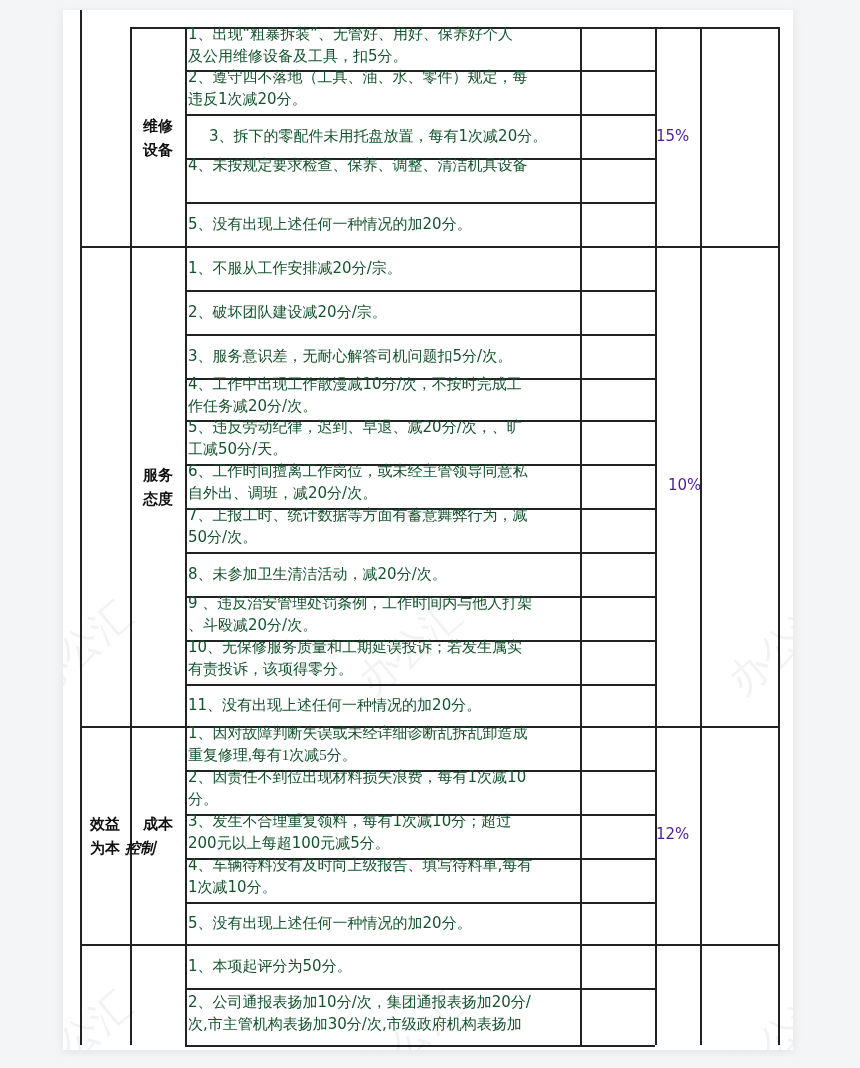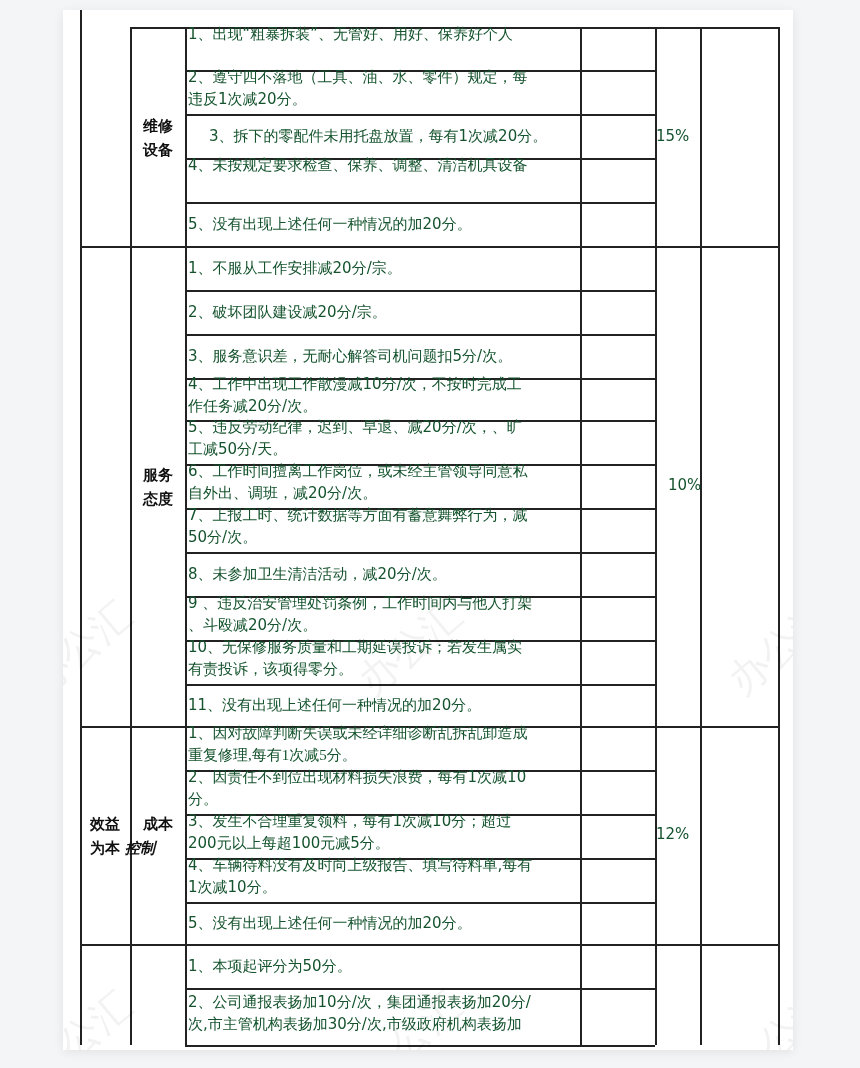--- a/index.html
+++ b/index.html
@@ -15,41 +15,42 @@
   }
   .line { position: absolute; background: #222; }
   .cell-text {
     position: absolute; font-size: 15px; line-height: 22px; color: #14532d;
     white-space: nowrap; overflow: hidden;
   }
   .cat {
     position: absolute; font-size: 15px; font-weight: bold; line-height: 22px;
     color: #111; text-align: center; width: 40px;
   }
-  .pct { position: absolute; font-size: 15px; color: #14532d; width: 30px; text-align: left; }
+  .pct { position: absolute; font-size: 15px; color: #4c1d95; width: 30px; text-align: left; }
   .wm {
     position: absolute; font-size: 40px; color: rgba(0,0,0,0.05);
     transform: rotate(-40deg); white-space: nowrap; pointer-events: none;
   }
 </style>
 </head>
 <body>
 
 <div class="page" id="page">
     <div class="line" style="left: 17px; top: 0px; width: 2px; height: 1035px;"></div>
     <div class="line" style="left: 67px; top: 17px; width: 2px; height: 1018px;"></div>
     <div class="line" style="left: 122px; top: 17px; width: 2px; height: 1018px;"></div>
     <div class="line" style="left: 517px; top: 17px; width: 2px; height: 1018px;"></div>
     <div class="line" style="left: 592px; top: 17px; width: 2px; height: 1018px;"></div>
     <div class="line" style="left: 637px; top: 17px; width: 2px; height: 1018px;"></div>
     <div class="line" style="left: 715px; top: 17px; width: 2px; height: 1018px;"></div>
     <div class="line" style="left: 67px; top: 17px; width: 648px; height: 2px;"></div>
     <div class="line" style="left: 17px; top: 236px; width: 698px; height: 2px;"></div>
     <div class="line" style="left: 122px; top: 60px; width: 470px; height: 2px;"></div>
     <div class="cell-text" style="left: 125px; top: 12.5px; width: 390px;">1、出现“粗暴拆装”、无管好、用好、保养好个人</div>
+    <div class="cell-text" style="left: 125px; top: 34.5px; width: 390px;">及公用维修设备及工具，扣5分。</div>
     <div class="line" style="left: 122px; top: 104px; width: 470px; height: 2px;"></div>
     <div class="cell-text" style="left: 125px; top: 56px; width: 390px;">2、遵守四不落地（工具、油、水、零件）规定，每</div>
     <div class="cell-text" style="left: 125px; top: 78px; width: 390px;">违反1次减20分。</div>
     <div class="line" style="left: 122px; top: 148px; width: 470px; height: 2px;"></div>
     <div class="cell-text" style="left: 125px; top: 115px; width: 390px; padding-left: 21px;">3、拆下的零配件未用托盘放置，每有1次减20分。</div>
     <div class="line" style="left: 122px; top: 192px; width: 470px; height: 2px;"></div>
     <div class="cell-text" style="left: 125px; top: 144px; width: 390px;">4、未按规定要求检查、保养、调整、清洁机具设备</div>
     <div class="cell-text" style="left: 125px; top: 203px; width: 390px;">5、没有出现上述任何一种情况的加20分。</div>
     <div class="cat" style="left: 75px; top: 104.5px;">维修</div>
     <div class="cat" style="left: 75px; top: 128.5px;">设备</div>

